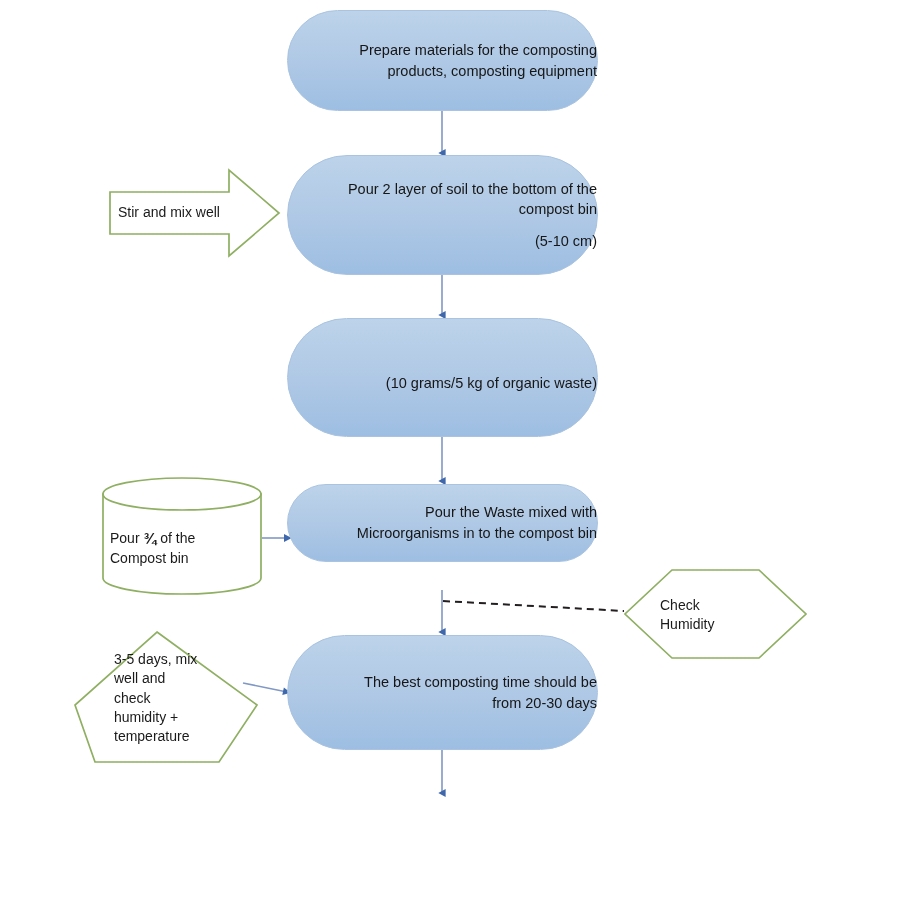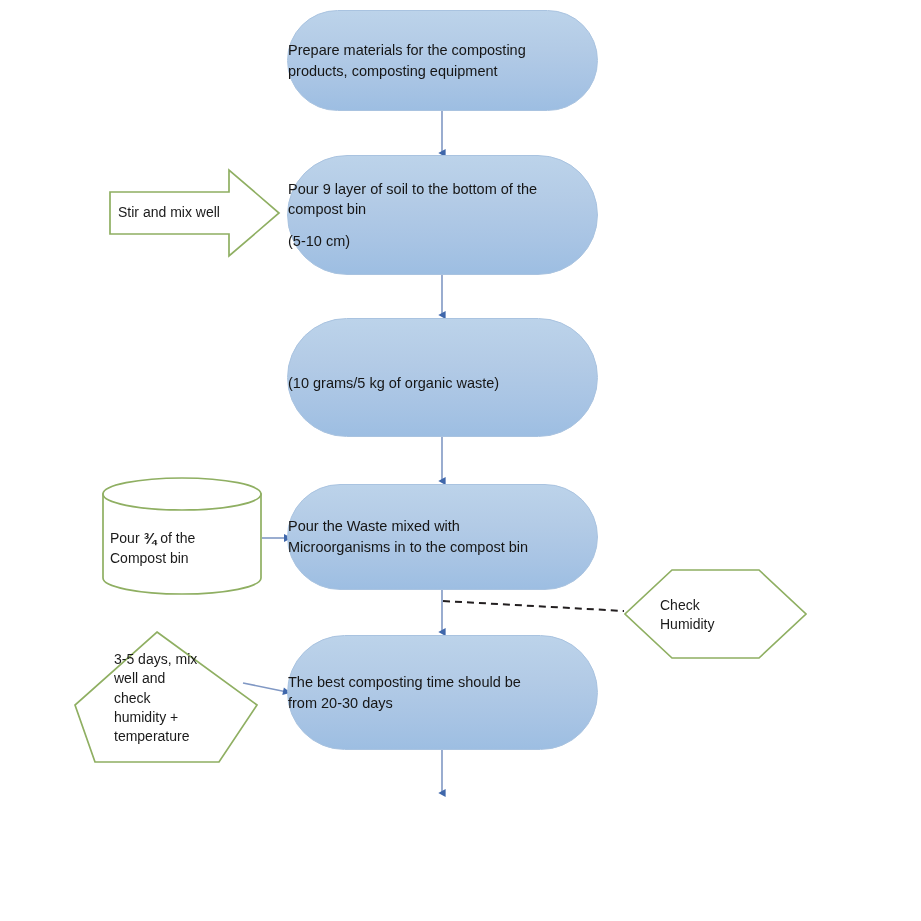--- a/index.html
+++ b/index.html
@@ -26,21 +26,21 @@
     height: 921px;
     pointer-events: none;
   }
 
   
   .proc {
     position: absolute;
     box-sizing: border-box;
     display: flex;
     flex-direction: column;
-    align-items: flex-start;
+    align-items: flex-end;
     justify-content: center;
     text-align: center;
     color: #161616;
     font-size: 14.5px;
     line-height: 1.42;
     background: linear-gradient(180deg, #bcd3ea 0%, #b3cbe6 38%, #a8c4e4 72%, #9dbee2 100%);
     border-radius: 999px;
     border: 1px solid #a9c3e0;
   }
   .proc .ln { display: block; }
@@ -120,32 +120,32 @@
       <line x1="243" y1="683" x2="287" y2="692" stroke="#8098c4" stroke-width="1.6" marker-end="url(#ahr)"></line>
     </g>
   </svg>
 
   <div class="proc" style="left:287px; top:10px; width:311px; height:101px;">
     <span class="ln">Prepare materials for the composting</span>
     <span class="ln">products, composting equipment</span>
   </div>
 
   <div class="proc" style="left:287px; top:155px; width:311px; height:120px;">
-    <span class="ln">Pour 9 layer of soil to the bottom of the</span>
+    <span class="ln">Pour 2 layer of soil to the bottom of the</span>
     <span class="ln">compost bin</span>
     <span class="gap"></span>
     <span class="ln">(5-10 cm)</span>
   </div>
 
   <div class="proc" style="left:287px; top:318px; width:311px; height:119px;">
     <span class="gap"></span>
     <span class="ln">(10 grams/5 kg of organic waste)</span>
   </div>
 
-  <div class="proc" style="left:287px; top:484px; width:311px; height:106px;">
+  <div class="proc" style="left:287px; top:484px; width:311px; height:78px;">
     <span class="ln">Pour the Waste mixed with</span>
     <span class="ln">Microorganisms in to the compost bin</span>
   </div>
 
   <div class="proc" style="left:287px; top:635px; width:311px; height:115px;">
     <span class="ln">The best composting time should be</span>
     <span class="ln">from 20-30 days</span>
   </div>
 
 

